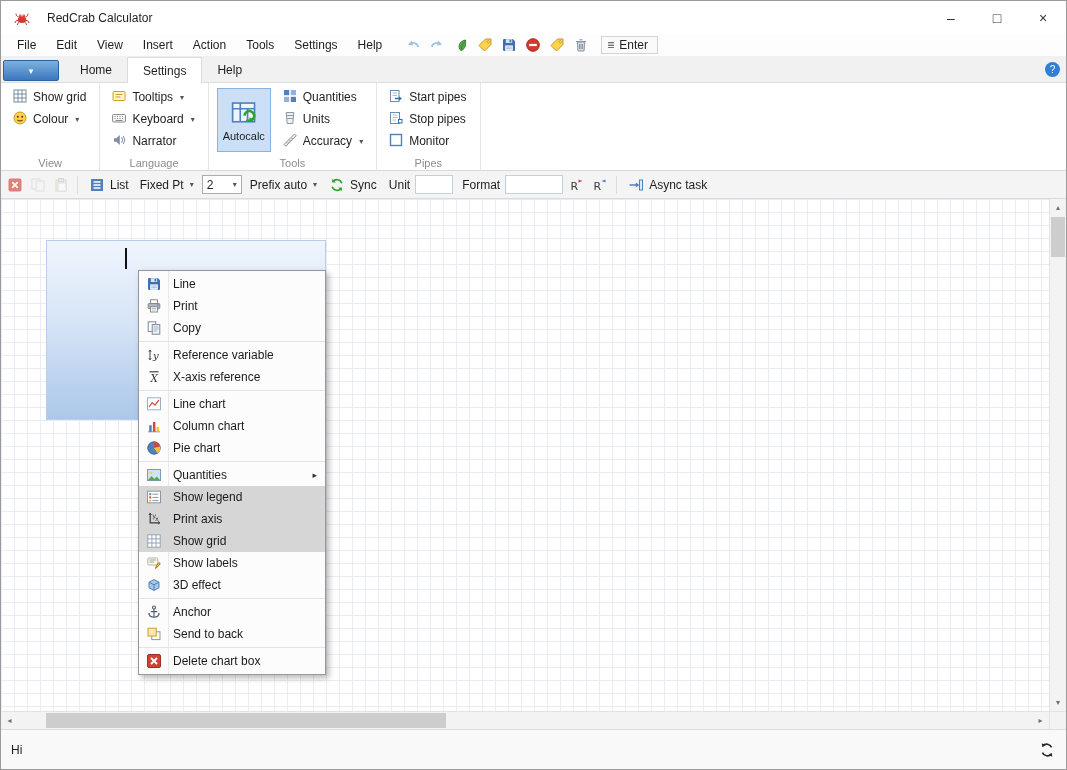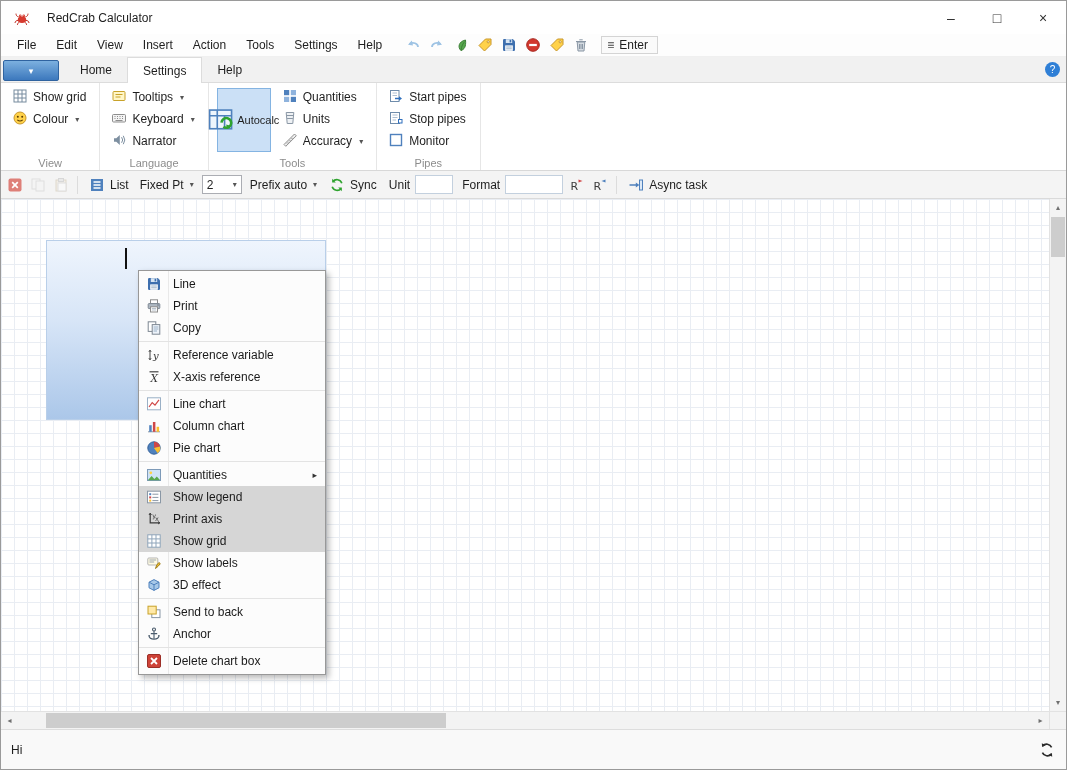--- a/index.html
+++ b/index.html
@@ -39,21 +39,21 @@
       background:#2f7fd6; color:#fff; font-size:10px; display:flex; align-items:center; justify-content:center; z-index:2; }
 
   
   .ribbon { height:88px; background:#fff; display:flex; border-bottom:1px solid #d8d8d8; flex:0 0 auto; }
   .rgroup { position:relative; padding:3px 10px 15px 8px; border-right:1px solid #e6e6e6; }
   .rgroup-body { display:flex; gap:8px; }
   .rcol { display:flex; flex-direction:column; }
   .rbtn { display:flex; align-items:center; gap:5px; height:22px; padding:0 3px; white-space:nowrap; }
   .caret { font-size:8px; color:#555; margin-left:2px; }
   .bigbtn { width:54px; height:64px; margin-top:2px; background:#cbe0f6; border:1px solid #84b4e2;
-      display:flex; align-items:center; justify-content:center; gap:3px; font-size:11px; }
+      display:flex; flex-direction:column; align-items:center; justify-content:center; gap:3px; font-size:11px; }
   .rgroup-label { position:absolute; left:0; right:0; bottom:1px; text-align:center; font-size:11px; color:#8c8c8c; }
 
   
   .toolbar2 { height:28px; background:#f4f4f4; border-bottom:1px solid #dadada; display:flex; align-items:center; padding:0 5px; gap:5px; flex:0 0 auto; }
   .tb-icon { width:18px; height:18px; display:flex; align-items:center; justify-content:center; }
   .dim { opacity:.45; }
   .vsep { width:1px; height:18px; background:#dcdcdc; margin:0 2px; }
   .tbtn { display:flex; align-items:center; gap:4px; padding:0 3px; height:22px; }
   .tb-select { width:40px; height:19px; background:#fff; border:1px solid #abadb3; display:flex; align-items:center; justify-content:space-between; padding:0 4px; }
   .tb-label { margin-left:4px; }
@@ -560,36 +560,36 @@
               <path d="M3 5.2L8 2.6l5 2.6v5.6L8 13.4 3 10.8z" fill="#a7c8e8" stroke="#4f81bd"></path>
               <path d="M3 5.2l5 2.6 5-2.6M8 7.8v5.6" stroke="#4f81bd" fill="none"></path>
             </svg>
           </span>
           <span class="ctx-label">3D effect</span>
         </div>
         <div class="ctx-sep"></div>
         <div class="ctx-row">
           <span class="ctx-icon">
             <svg width="16" height="16" viewBox="0 0 16 16">
-              <rect x="5.8" y="5.8" width="8.2" height="7.8" fill="#fff" stroke="#8a97a5"></rect>
-              <rect x="2" y="2.2" width="8.2" height="7.8" fill="#ffe9a8" stroke="#c8a22a"></rect>
-            </svg>
-          </span>
-          <span class="ctx-label">Send to back</span>
-        </div>
-        <div class="ctx-row">
-          <span class="ctx-icon">
-            <svg width="16" height="16" viewBox="0 0 16 16">
               <circle cx="8" cy="3.5" r="1.5" fill="none" stroke="#4a5b6c" stroke-width="1.1"></circle>
               <path d="M8 5v8M4.8 7.6h6.4" stroke="#4a5b6c" stroke-width="1.1" fill="none"></path>
               <path d="M2.8 9.4c.4 2.8 2.8 3.8 5.2 3.8s4.8-1 5.2-3.8" fill="none" stroke="#4a5b6c" stroke-width="1.1"></path>
               <path d="M2.2 9.8l1.6-.9.3 1.8zM13.8 9.8l-1.6-.9-.3 1.8z" fill="#4a5b6c"></path>
             </svg>
           </span>
           <span class="ctx-label">Anchor</span>
+        </div>
+        <div class="ctx-row">
+          <span class="ctx-icon">
+            <svg width="16" height="16" viewBox="0 0 16 16">
+              <rect x="5.8" y="5.8" width="8.2" height="7.8" fill="#fff" stroke="#8a97a5"></rect>
+              <rect x="2" y="2.2" width="8.2" height="7.8" fill="#ffe9a8" stroke="#c8a22a"></rect>
+            </svg>
+          </span>
+          <span class="ctx-label">Send to back</span>
         </div>
         <div class="ctx-sep"></div>
         <div class="ctx-row">
           <span class="ctx-icon">
             <svg width="16" height="16" viewBox="0 0 16 16">
               <rect x="1.5" y="1.5" width="13" height="13" rx="1.5" fill="#ce4237" stroke="#9c2f27"></rect>
               <path d="M5 5l6 6M11 5l-6 6" stroke="#fff" stroke-width="1.8" fill="none"></path>
             </svg>
           </span>
           <span class="ctx-label">Delete chart box</span>

